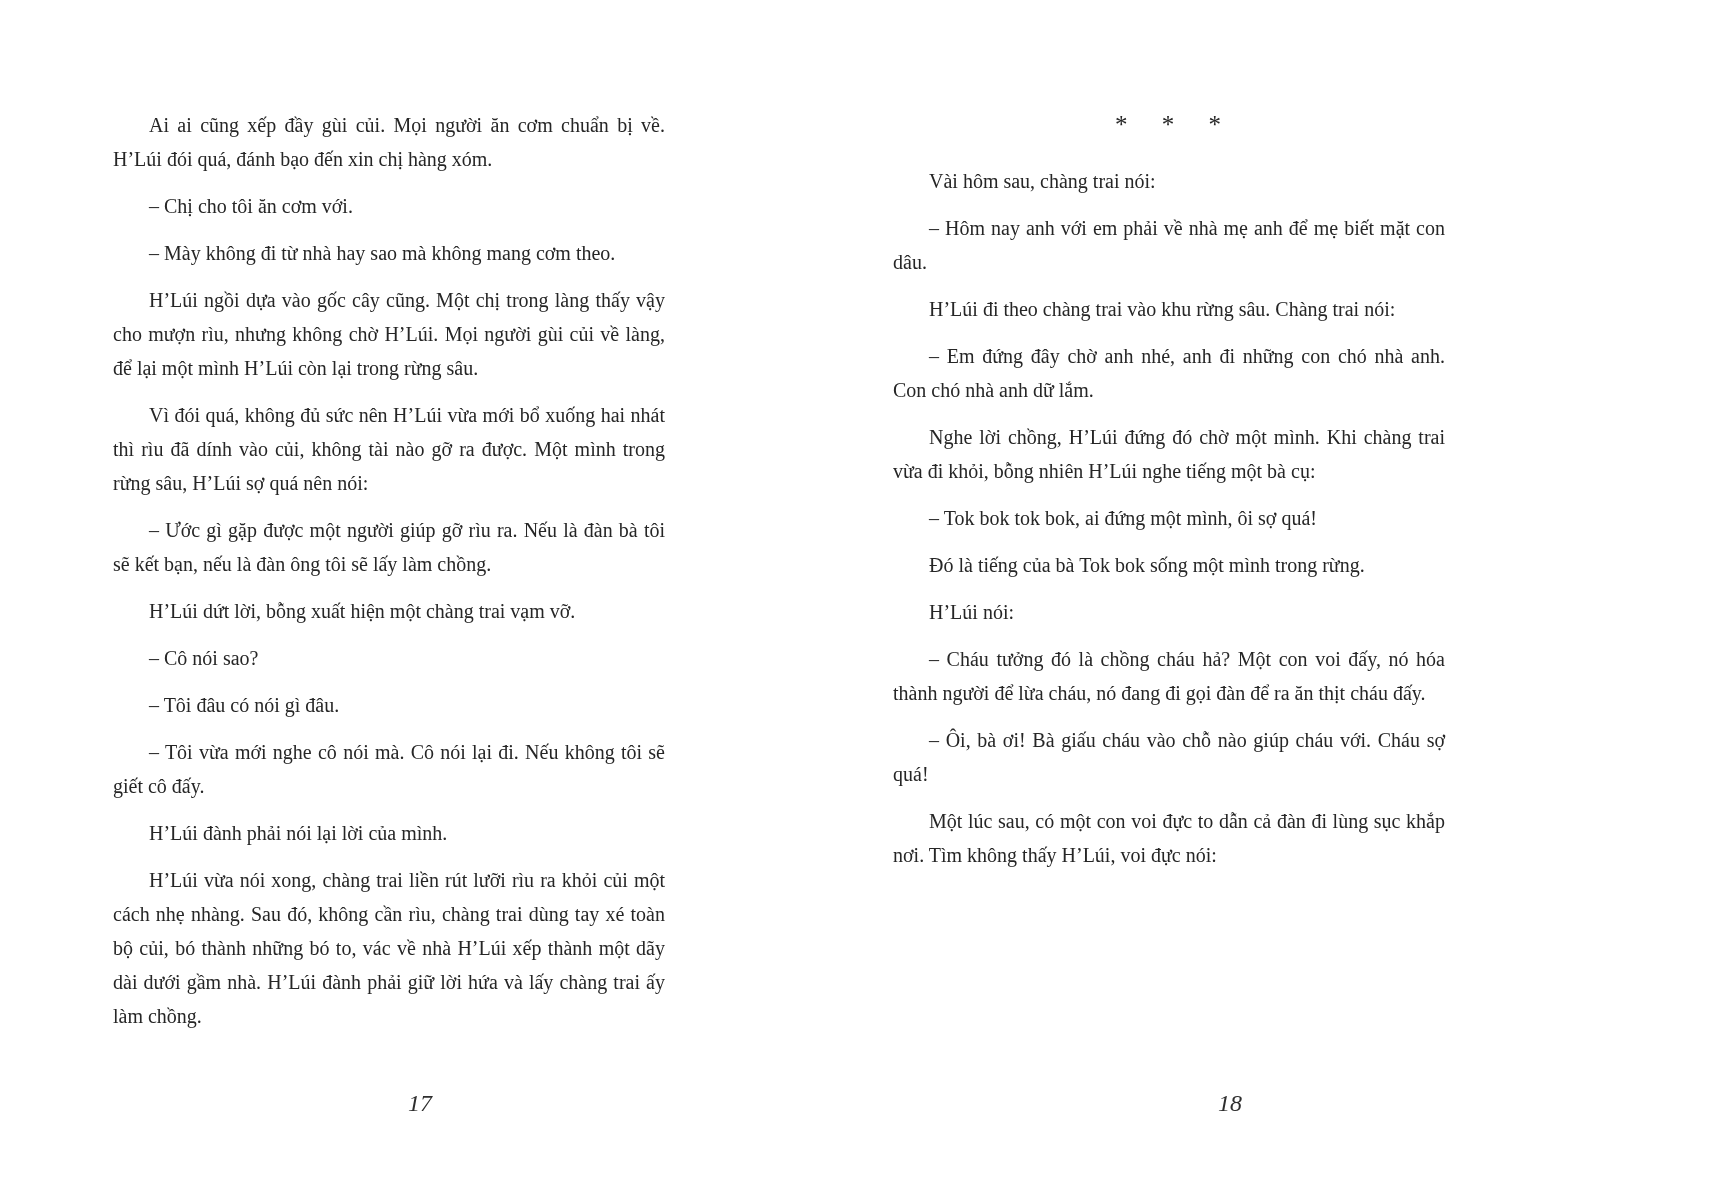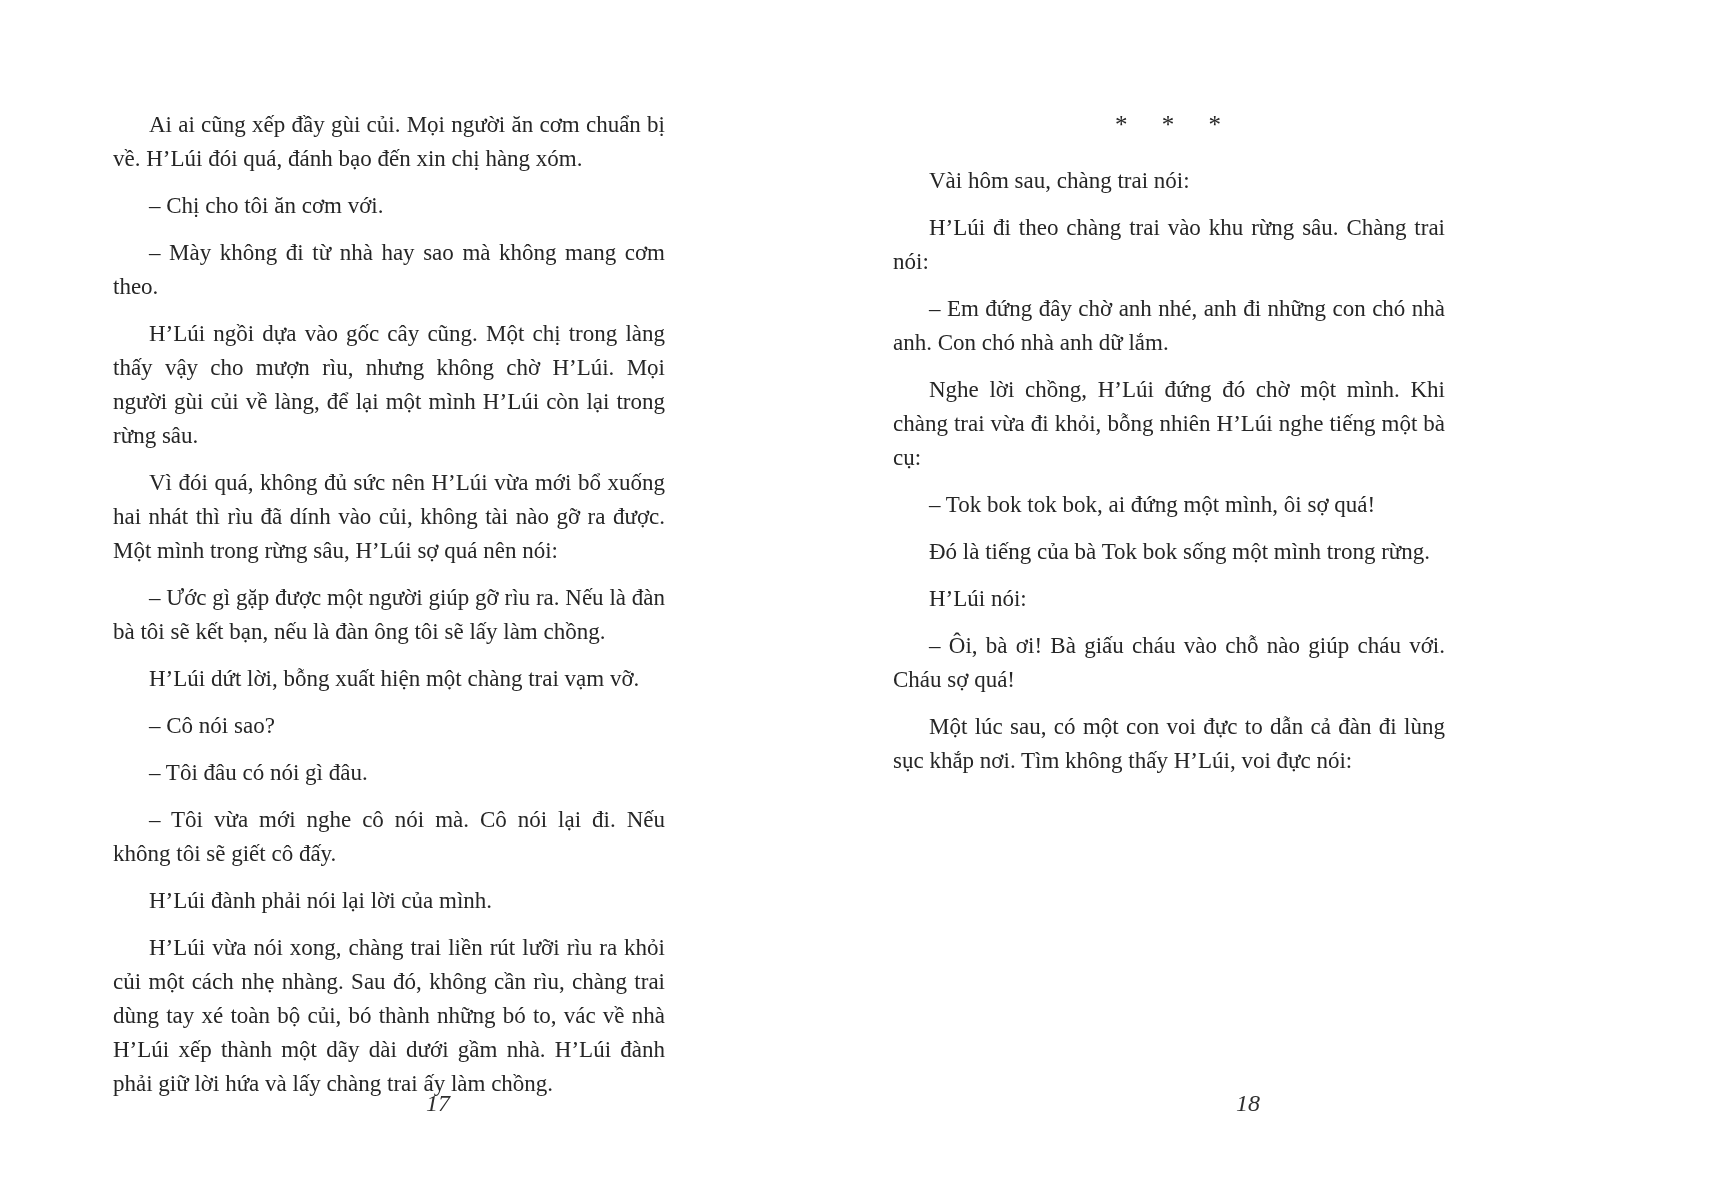--- a/index.html
+++ b/index.html
@@ -18,38 +18,38 @@
   .page-column {
     position: absolute;
     top: 108px;
     width: 552px;
   }
   .page-column--left  { left: 113px; }
   .page-column--right { left: 893px; }
 
   p.para {
     margin: 0 0 13px 0;
-    font-size: 23px;
+    font-size: 20px;
     line-height: 34px;
     text-align: justify;
     text-indent: 36px;
   }
   .section-break {
     margin: 0 0 22px 0;
     font-size: 25px;
     line-height: 34px;
     text-align: center;
     word-spacing: 24px;
     letter-spacing: 2px;
   }
   .page-number {
     position: absolute;
     top: 1088px;
     width: 60px;
-    text-align: right;
+    text-align: center;
     font-style: italic;
     font-size: 24px;
     line-height: 30px;
     color: #2e2e2e;
   }
   .page-number--left  { left: 390px; }
   .page-number--right { left: 1200px; font-style: italic; }
 </style>
 </head>
 <body>
@@ -67,26 +67,28 @@
     <p class="para">– Cô nói sao?</p>
     <p class="para">– Tôi đâu có nói gì đâu.</p>
     <p class="para">– Tôi vừa mới nghe cô nói mà. Cô nói lại đi. Nếu không tôi sẽ giết cô đấy.</p>
     <p class="para">H’Lúi đành phải nói lại lời của mình.</p>
     <p class="para">H’Lúi vừa nói xong, chàng trai liền rút lưỡi rìu ra khỏi củi một cách nhẹ nhàng. Sau đó, không cần rìu, chàng trai dùng tay xé toàn bộ củi, bó thành những bó to, vác về nhà H’Lúi xếp thành một dãy dài dưới gầm nhà. H’Lúi đành phải giữ lời hứa và lấy chàng trai ấy làm chồng.</p>
   </div>
 
   <div class="page-column page-column--right">
     <div class="section-break">* * *</div>
     <p class="para">Vài hôm sau, chàng trai nói:</p>
+    <p class="para">– Hôm nay anh với em phải về nhà mẹ anh để mẹ biết mặt con dâu.</p>
     <p class="para">H’Lúi đi theo chàng trai vào khu rừng sâu. Chàng trai nói:</p>
     <p class="para">– Em đứng đây chờ anh nhé, anh đi những con chó nhà anh. Con chó nhà anh dữ lắm.</p>
     <p class="para">Nghe lời chồng, H’Lúi đứng đó chờ một mình. Khi chàng trai vừa đi khỏi, bỗng nhiên H’Lúi nghe tiếng một bà cụ:</p>
     <p class="para">– Tok bok tok bok, ai đứng một mình, ôi sợ quá!</p>
     <p class="para">Đó là tiếng của bà Tok bok sống một mình trong rừng.</p>
     <p class="para">H’Lúi nói:</p>
+    <p class="para">– Cháu tưởng đó là chồng cháu hả? Một con voi đấy, nó hóa thành người để lừa cháu, nó đang đi gọi đàn để ra ăn thịt cháu đấy.</p>
     <p class="para">– Ôi, bà ơi! Bà giấu cháu vào chỗ nào giúp cháu với. Cháu sợ quá!</p>
     <p class="para">Một lúc sau, có một con voi đực to dẫn cả đàn đi lùng sục khắp nơi. Tìm không thấy H’Lúi, voi đực nói:</p>
   </div>
 
   <div class="page-number page-number--left">17</div>
   <div class="page-number page-number--right">18</div>
 
 </div>
 
 </body></html>

